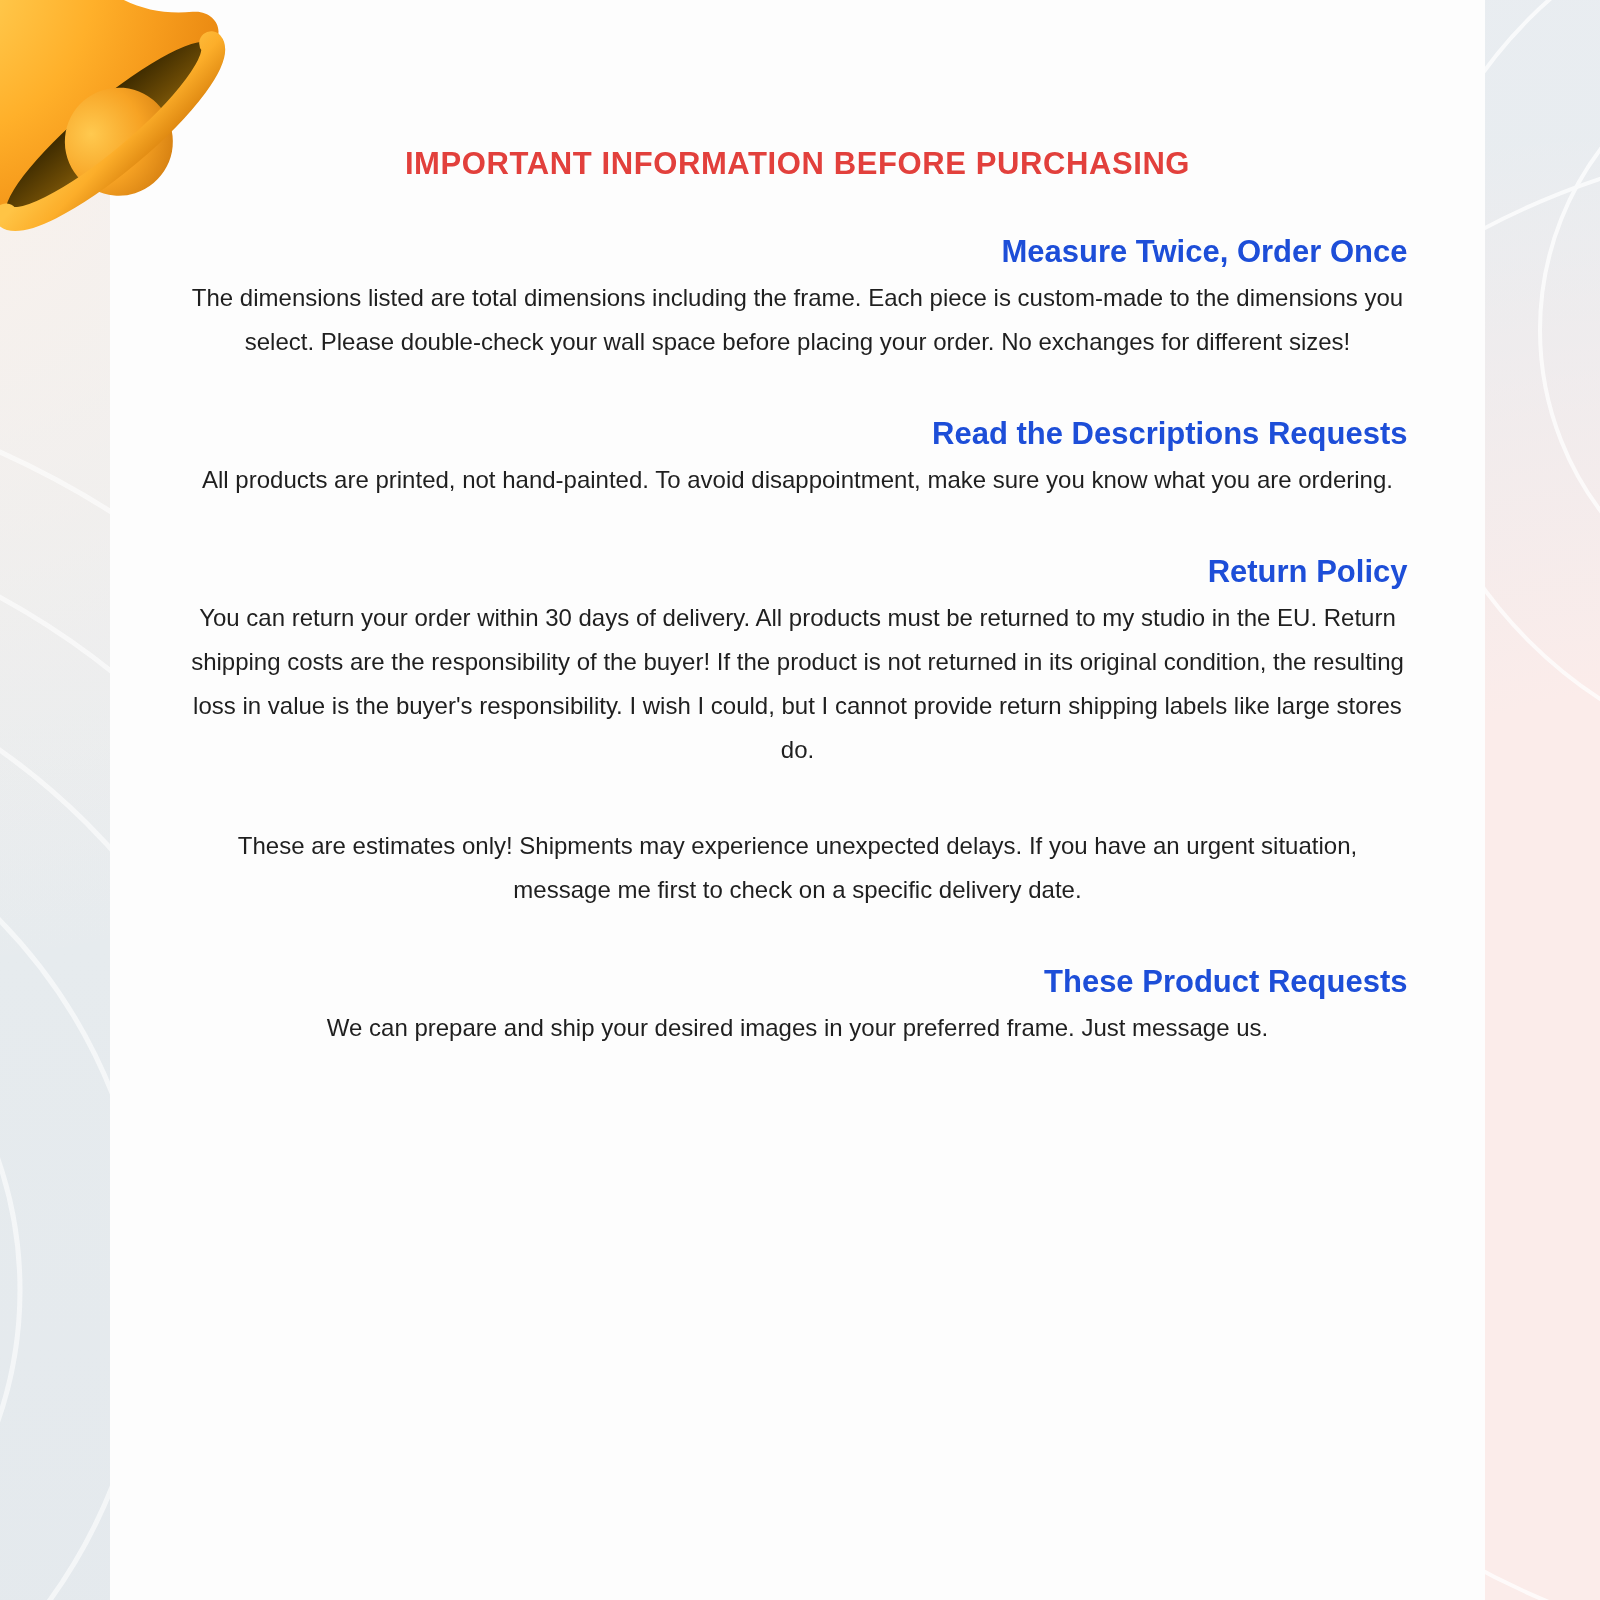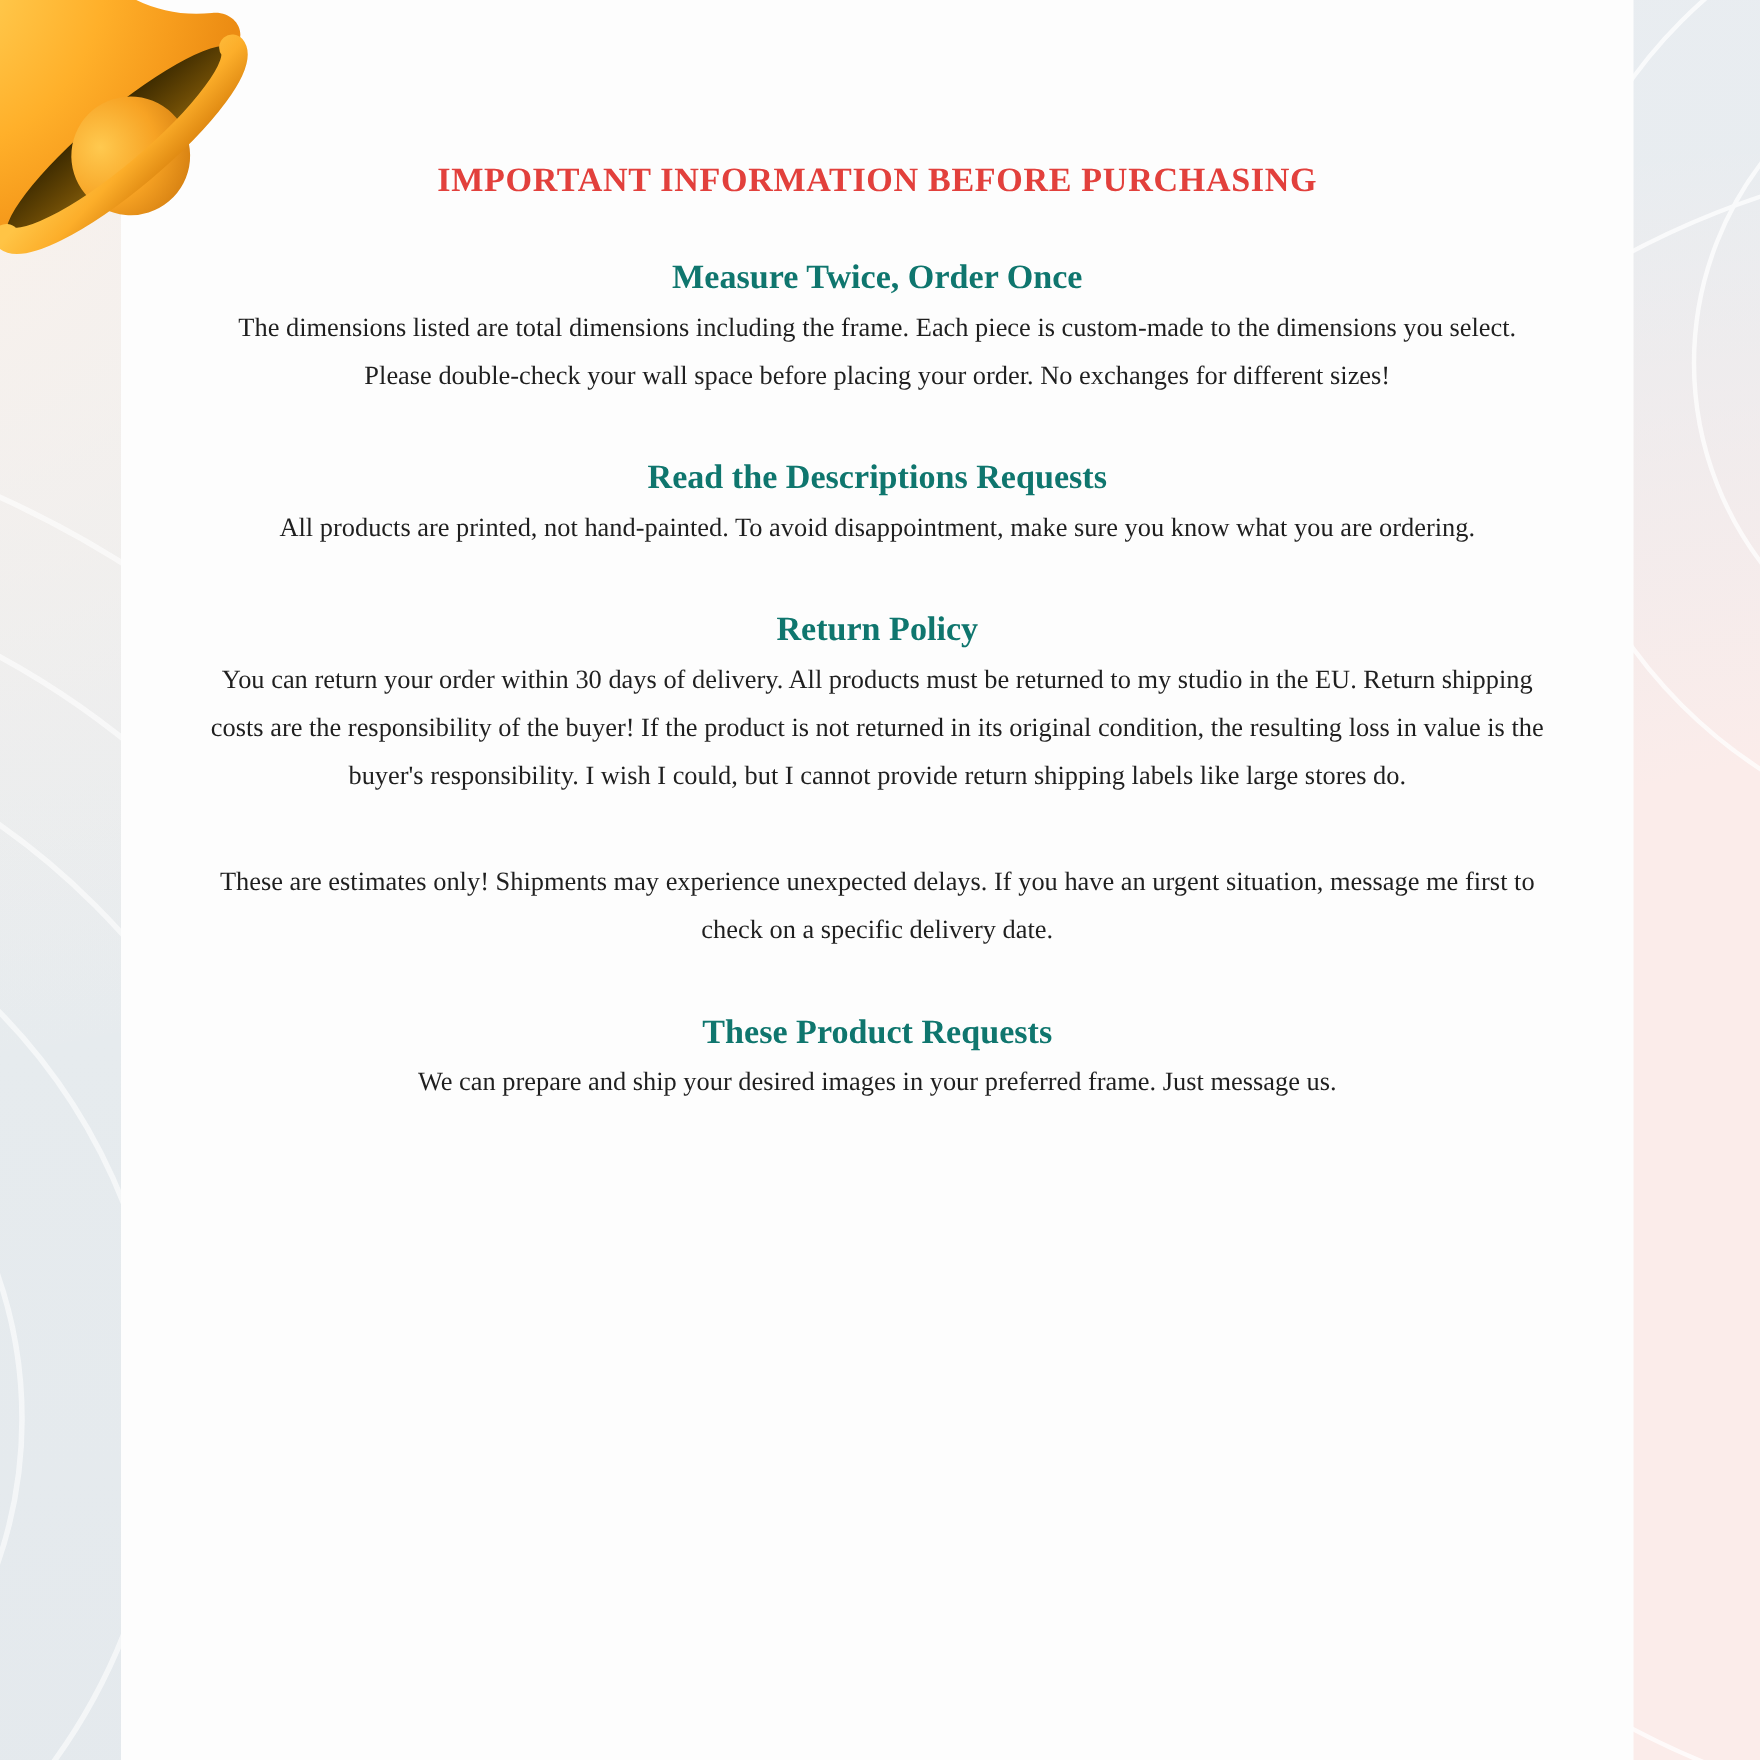--- a/index.html
+++ b/index.html
@@ -8,33 +8,32 @@
     font-family:"Liberation Sans",sans-serif;
     background:
       radial-gradient(circle at -5% 8%, #faf2ec 0%, rgba(250,242,236,0) 38%),
       radial-gradient(circle at 104% 80%, #fbecea 0%, #fbecea 28%, rgba(251,236,234,0) 55%),
       linear-gradient(175deg,#e9edf1 0%,#e6ebee 55%,#e4e9ed 100%);
   }
   .bg-arcs{position:absolute;inset:0;width:1600px;height:1600px;}
   .content-panel{
     position:absolute;left:110px;top:0;width:1375px;height:1600px;
     background:#fdfdfd;
-    font-family:Liberation Serif, serif;
   }
   .content-column{
     position:relative;width:1220px;margin:0 auto;padding-top:146px;
     text-align:center;color:#1c1c1c;
   }
   .page-title{
     font-size:31px;font-weight:800;letter-spacing:.6px;color:#e2403c;
     margin:0 0 52px 0;
   }
   .info-section{margin:0 0 52px 0;}
   .info-section h2{
-    font-size:31px;font-weight:700;color:#0f766e;margin:0 0 6px 0;
+    font-size:31px;font-weight:700;color:#1d4ed8;margin:0 0 6px 0;text-align:right;
   }
   .info-section p{
     font-size:24px;font-weight:400;line-height:44px;margin:0;color:#1f1f1f;
   }
   .bell-wrap{
     position:absolute;left:-148px;top:-168px;width:400px;height:460px;
     transform:rotate(-40deg);transform-origin:50% 50%;
     pointer-events:none;
   }
 </style>

